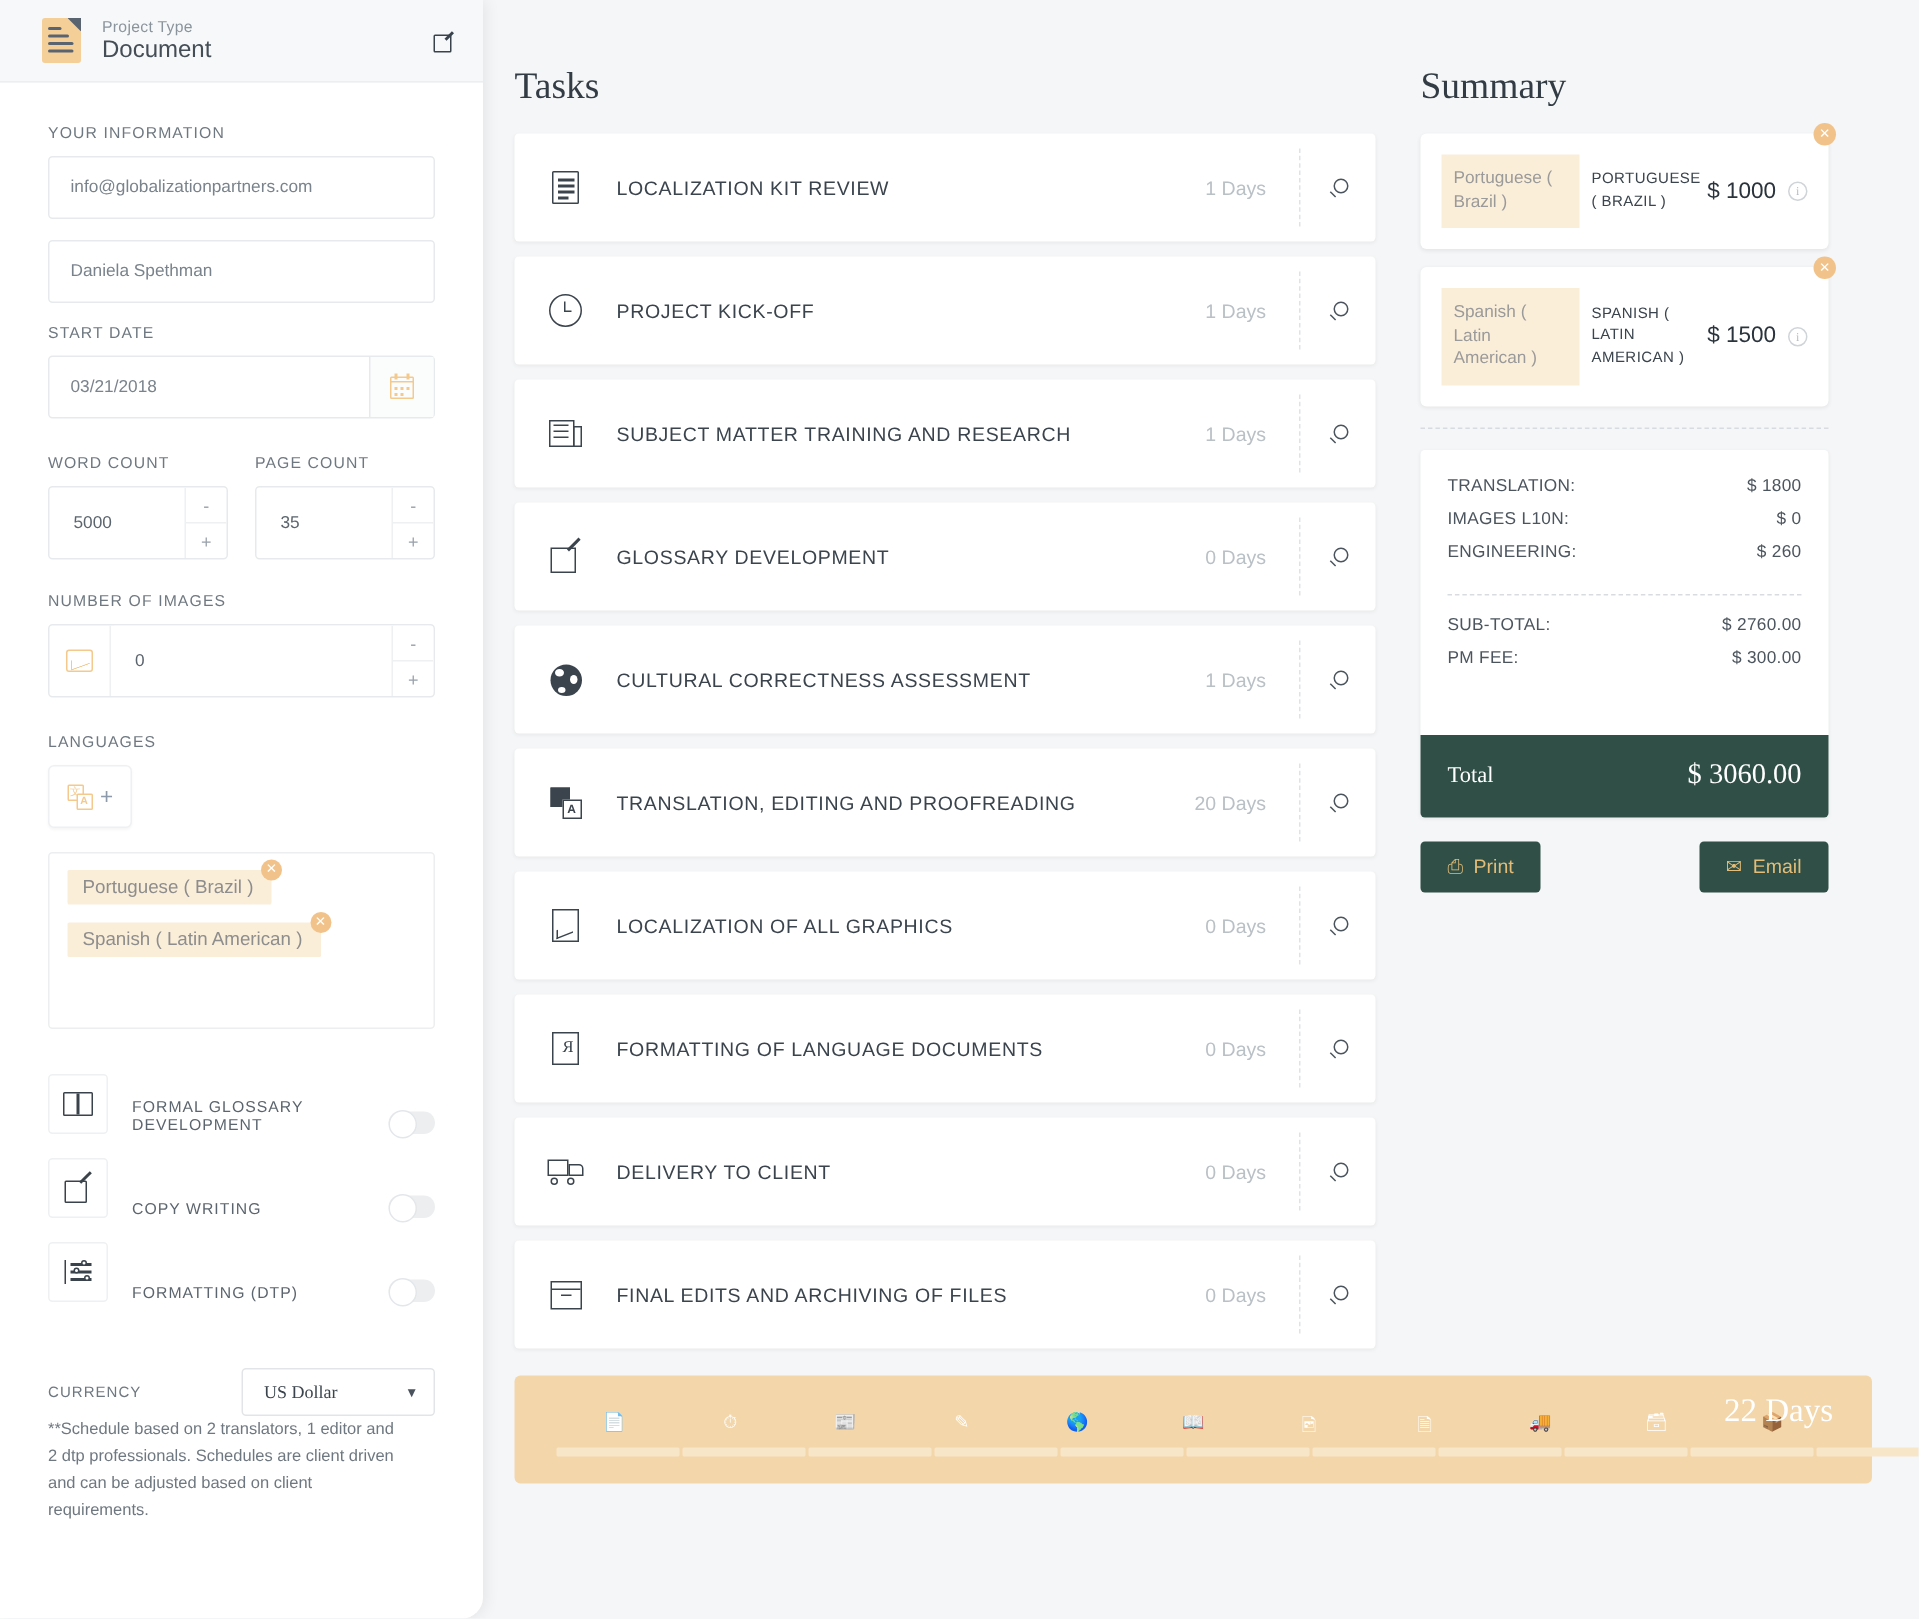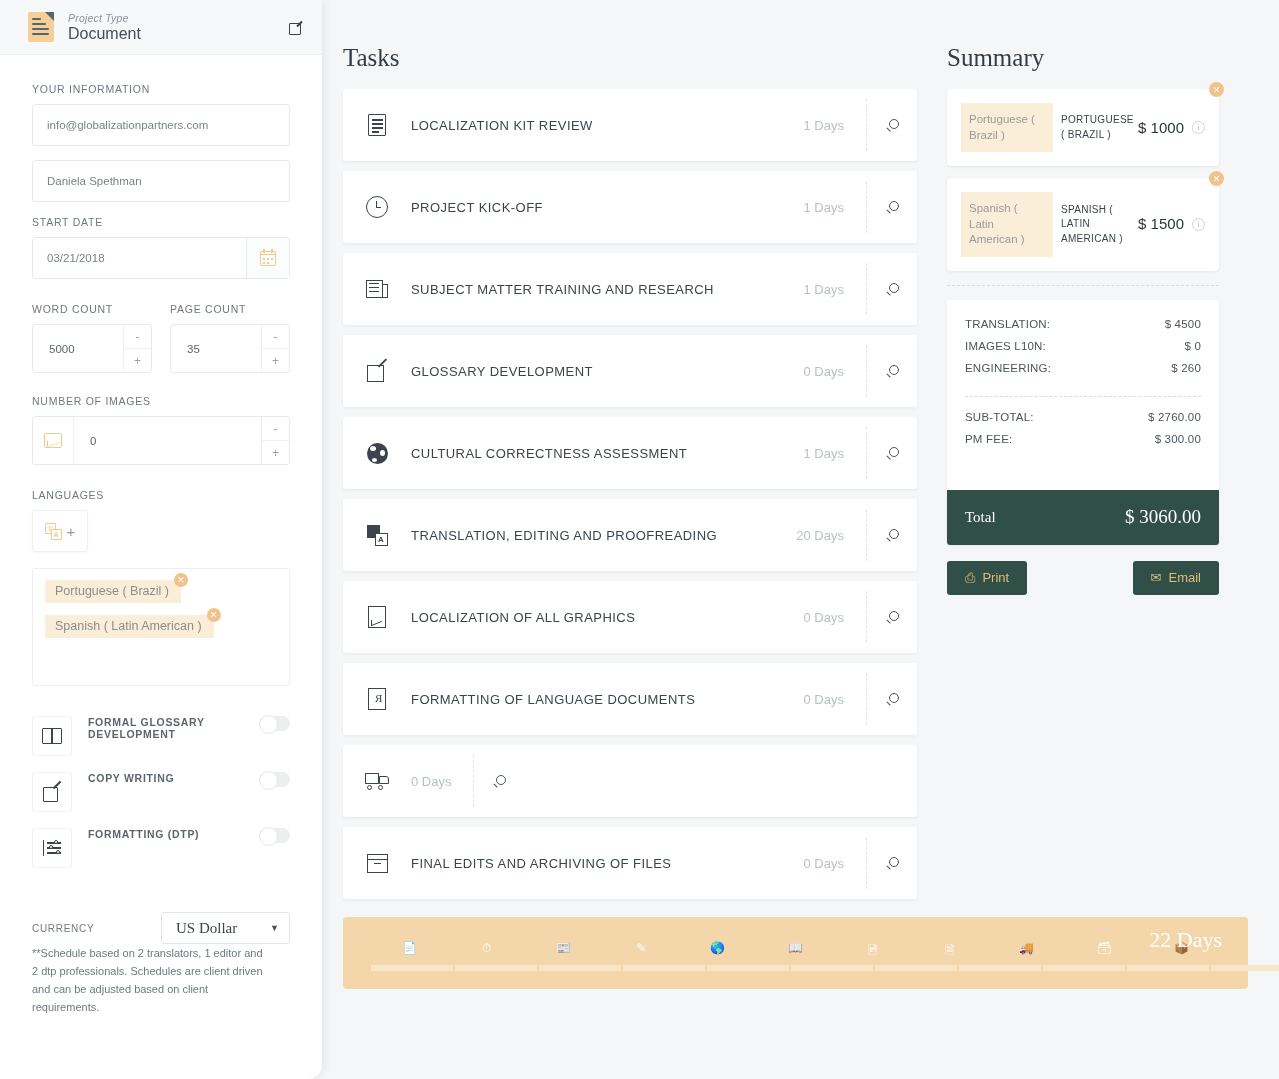--- a/index.html
+++ b/index.html
@@ -34,21 +34,21 @@
     clip-path: polygon(0 0, 100% 100%, 100% 0);
   }
   .doc-icon .line {
     position: absolute; left: 4px; height: 2px; background: #5a6470; border-radius: 1px;
   }
   .doc-icon .l1 { top: 6px; width: 9px; }
   .doc-icon .l2 { top: 11px; width: 14px; }
   .doc-icon .l3 { top: 16px; width: 17px; }
   .doc-icon .l4 { top: 21px; width: 17px; }
   .sb-header-txt { margin-left: 14px; flex: 1; }
-  .sb-kicker { font-size: 10.5px; color: #8b949d; letter-spacing: .2px; font-style: italic; }
+  .sb-kicker { font-size: 10.5px; color: #8b949d; letter-spacing: .2px; }
   .sb-title { font-size: 16px; color: #454e57; margin-top: 1px; }
   .edit-icon { width: 15px; height: 15px; position: relative; cursor: pointer; }
   .edit-icon .sq {
     position: absolute; left: 0; bottom: 0; width: 12px; height: 12px;
     border: 1.6px solid #3a434c; border-radius: 1px;
   }
   .edit-icon .pen2 {
     position: absolute; right: 1px; top: 3px; width: 7px; height: 2px;
     background: #3a434c; transform: rotate(-45deg);
   }
@@ -147,21 +147,21 @@
     padding: 4px 12px 5px 10px; font-size: 12.5px; color: #8d8d8d;
     margin-bottom: 12px; border-radius: 1px;
   }
   .chip-x {
     position: absolute; right: -7px; top: -7px; width: 14px; height: 14px;
     border-radius: 50%; background: #f1c38a; color: #fff; font-size: 9px;
     display: flex; align-items: center; justify-content: center; cursor: pointer;
     font-family: "DejaVu Sans", sans-serif; line-height: 1;
   }
 
-  .opt-row { display: flex; align-items: flex-start; margin-bottom: 16px; font-weight: bold; }
+  .opt-row { display: flex; align-items: flex-end; margin-bottom: 16px; }
   .opt-icon {
     width: 40px; height: 40px; border: 1px solid #eef0f2; border-radius: 3px;
     display: flex; align-items: center; justify-content: center; flex: none; background: #fff;
   }
   .opt-label {
     flex: 1; margin-left: 16px; font-size: 10.5px; letter-spacing: .7px;
     color: #5c656e; text-transform: uppercase;
   }
   .toggle {
     width: 31px; height: 15px; border-radius: 8px; background: #eceef0;
@@ -182,21 +182,21 @@
   .dtp-ic .v { position: absolute; left: 0; top: 0; bottom: 0; width: 1.8px; background: #3a434c; }
   .dtp-ic .kn { position: absolute; width: 4px; height: 4px; border: 1.4px solid #3a434c; border-radius: 50%; background: #fff; }
 
   .cur-row { display: flex; align-items: center; margin: 44px 0 0 0; }
   .cur-label { flex: 1; font-size: 10px; letter-spacing: .7px; color: #6f7880; text-transform: uppercase; }
   .cur-select {
     width: 129px; height: 32px; border: 1px solid #e2e5e8; border-radius: 3px;
     background: #fff; display: flex; align-items: center; justify-content: space-between;
     padding: 0 10px 0 14px; cursor: pointer;
   }
-  .cur-select .cv { font-family: "Liberation Serif", serif; font-size: 15px; color: #3b444d; }
+  .cur-select .cv { font-family: "Liberation Serif", serif; font-size: 12px; color: #3b444d; }
   .cur-select .cc { font-size: 9px; color: #4a535c; }
 
   .note {
     font-size: 11px; line-height: 1.65; color: #6f7880; width: 236px;
   }
 
   
   .tasks { position: absolute; left: 343px; top: 0; width: 574px; }
   .sec-title {
     font-family: "Liberation Serif", serif; font-size: 25px; color: #333c45;
@@ -608,20 +608,21 @@
 
     <div class="task-card">
       <div class="task-ic">
         <div class="g g-truck">
             <div class="cab"></div>
             <div class="bk"></div>
             <div class="w" style="left:2px"></div>
             <div class="w" style="left:13px"></div>
           </div>
       </div>
+      <div class="task-name">DELIVERY TO CLIENT</div>
       <div class="task-days">0 Days</div>
       <div class="task-sep"></div>
       <div class="task-mag">
           <span class="mag">
             <i class="ring"></i>
             <i class="hdl"></i>
           </span>
         </div>
     </div>
 
@@ -692,21 +693,21 @@
       <div class="sum-price">$ 1500</div>
       <div class="info-ic">i</div>
     </div>
 
     <div class="sum-divider"></div>
 
     <div class="totals-card">
       <div class="tot-list">
         <div class="tot-row">
           <span>TRANSLATION:</span>
-          <span>$ 4500</span>
+          <span>$ 1800</span>
         </div>
         <div class="tot-row">
           <span>IMAGES L10N:</span>
           <span>$ 0</span>
         </div>
         <div class="tot-row">
           <span>ENGINEERING:</span>
           <span>$ 260</span>
         </div>
       </div>

